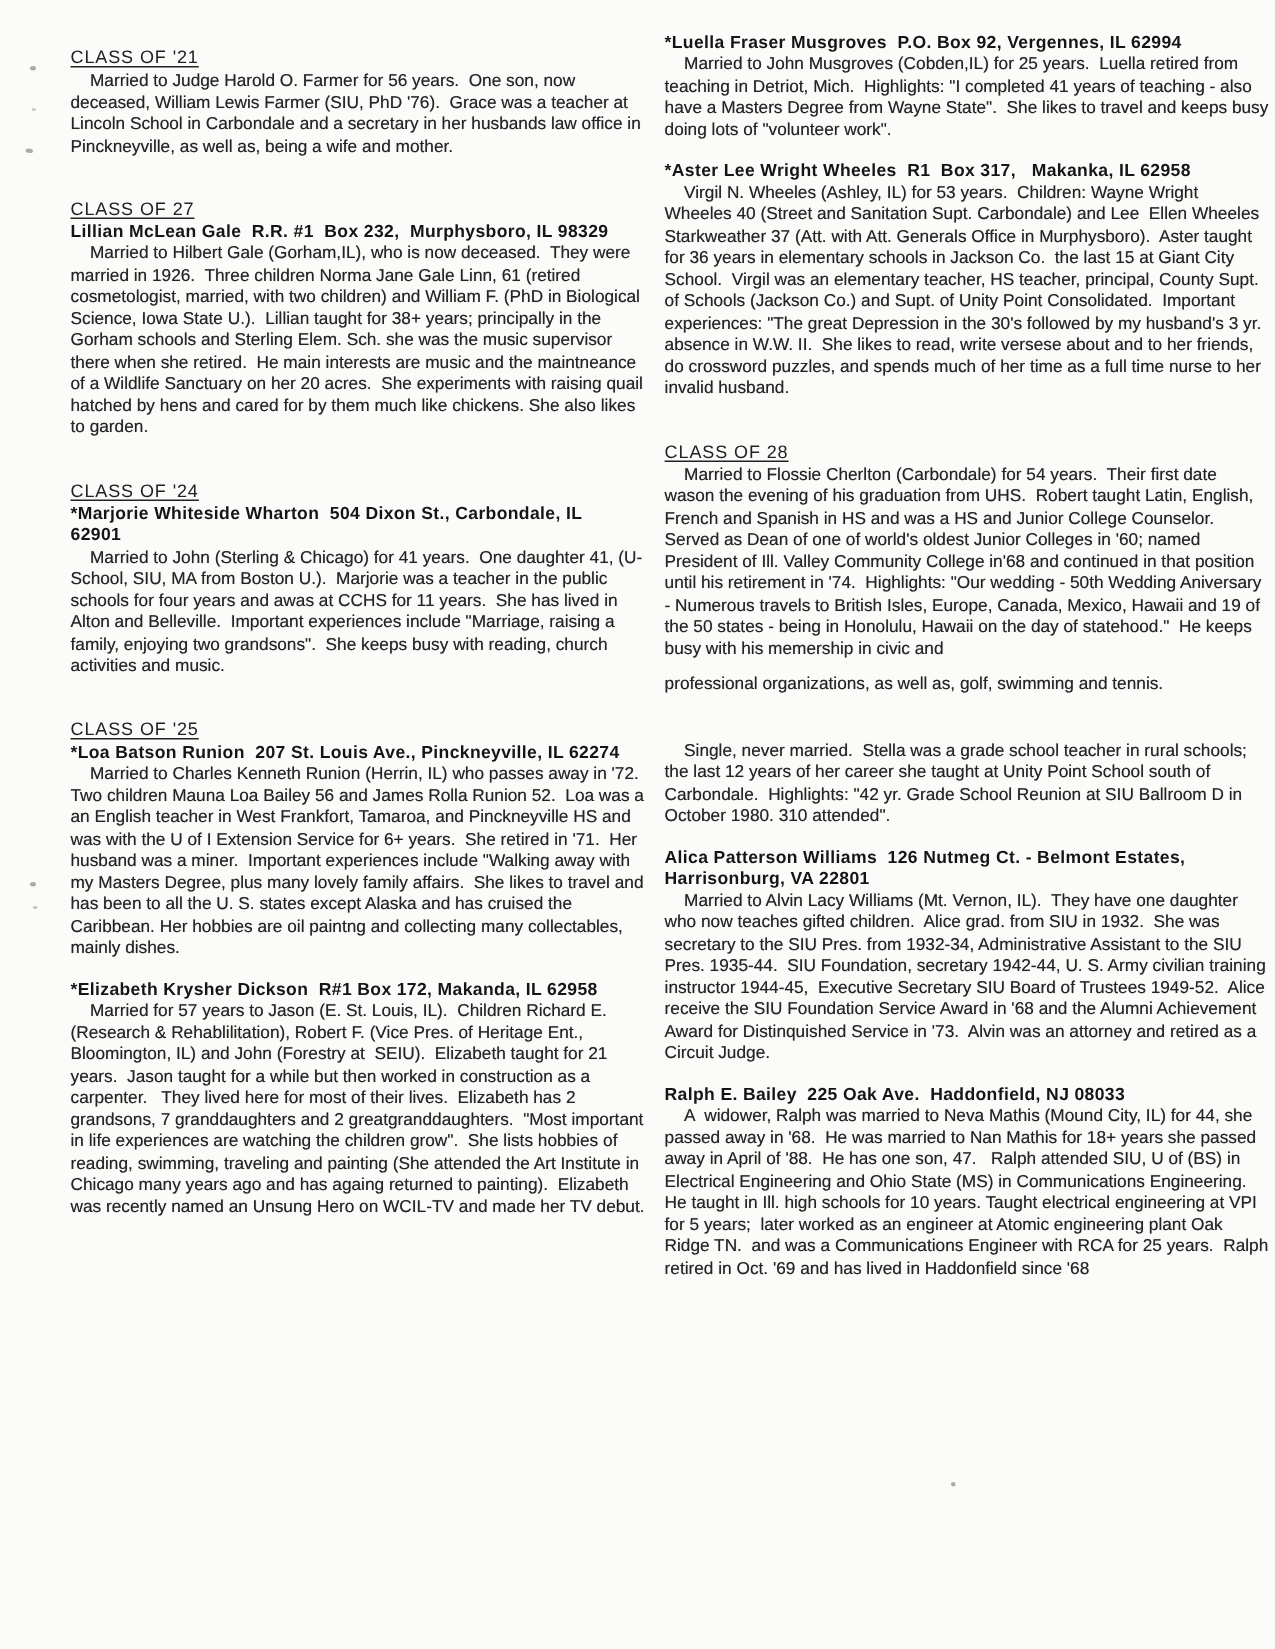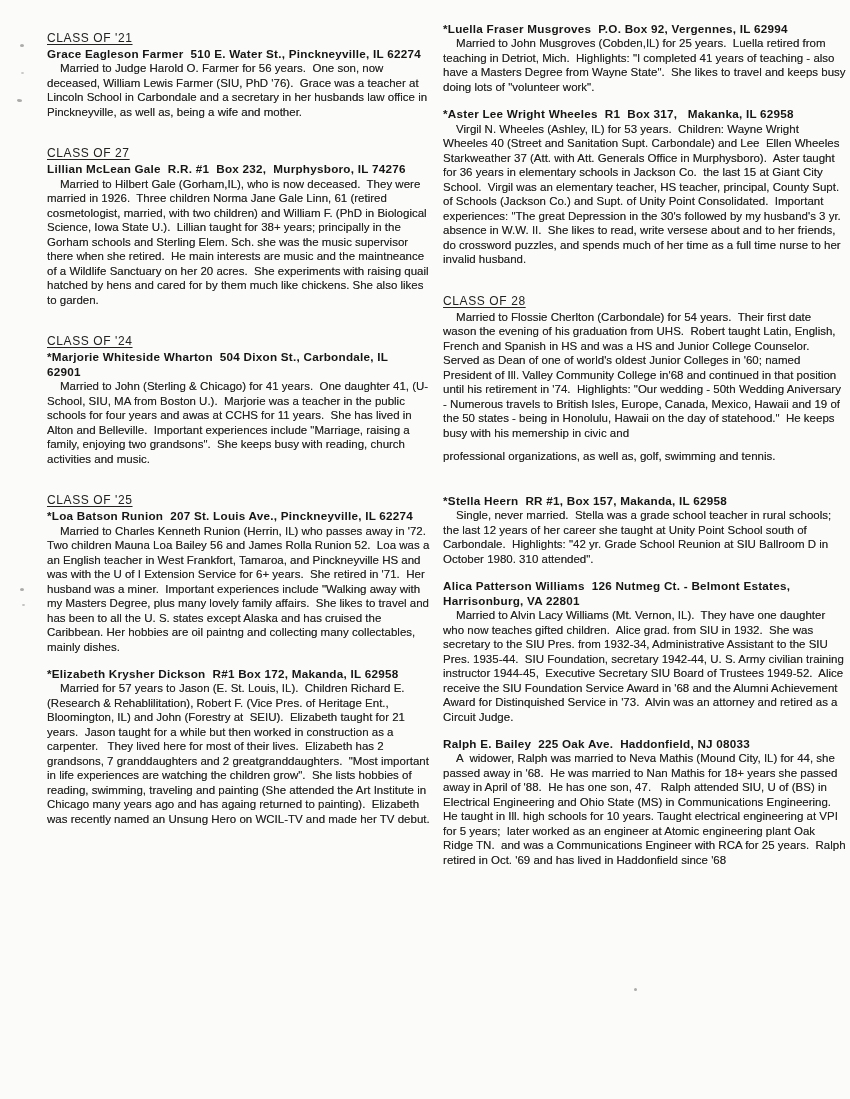--- a/index.html
+++ b/index.html
@@ -81,29 +81,28 @@
 </head>
 <body>
 
 <div class="page">
 
   <div class="col col-left">
 
     <div class="section">
       <h2 class="class-heading">CLASS OF '21</h2>
       <div class="entry">
-        <p class="entry-title">Grace Eagleson Farmer  510 E. Water St., Pinckneyville, IL 62274</p>
         <p class="entry-body">Married to Judge Harold O. Farmer for 56 years.  One son, now deceased, William Lewis Farmer (SIU, PhD '76).  Grace was a teacher at Lincoln School in Carbondale and a secretary in her husbands law office in Pinckneyville, as well as, being a wife and mother.</p>
       </div>
     </div>
 
     <div class="section">
       <h2 class="class-heading">CLASS OF 27</h2>
       <div class="entry">
-        <p class="entry-title">Lillian McLean Gale  R.R. #1  Box 232,  Murphysboro, IL 74276</p>
+        <p class="entry-title">Lillian McLean Gale  R.R. #1  Box 232,  Murphysboro, IL 98329</p>
         <p class="entry-body">Married to Hilbert Gale (Gorham,IL), who is now deceased.  They were married in 1926.  Three children Norma Jane Gale Linn, 61 (retired cosmetologist, married, with two children) and William F. (PhD in Biological Science, Iowa State U.).  Lillian taught for 38+ years; principally in the Gorham schools and Sterling Elem. Sch. she was the music supervisor there when she retired.  He main interests are music and the maintneance of a Wildlife Sanctuary on her 20 acres.  She experiments with raising quail hatched by hens and cared for by them much like chickens. She also likes to garden.</p>
       </div>
     </div>
 
     <div class="section">
       <h2 class="class-heading">CLASS OF '24</h2>
       <div class="entry">
         <p class="entry-title">*Marjorie Whiteside Wharton  504 Dixon St., Carbondale, IL</p>
         <p class="entry-title">62901</p>
         <p class="entry-body">Married to John (Sterling &amp; Chicago) for 41 years.  One daughter 41, (U-School, SIU, MA from Boston U.).  Marjorie was a teacher in the public schools for four years and awas at CCHS for 11 years.  She has lived in Alton and Belleville.  Important experiences include "Marriage, raising a family, enjoying two grandsons".  She keeps busy with reading, church activities and music.</p>
@@ -138,21 +137,20 @@
     </div>
 
     <div class="section">
       <h2 class="class-heading">CLASS OF 28</h2>
       <div class="entry">
         <p class="entry-body">Married to Flossie Cherlton (Carbondale) for 54 years.  Their first date wason the evening of his graduation from UHS.  Robert taught Latin, English, French and Spanish in HS and was a HS and Junior College Counselor.  Served as Dean of one of world's oldest Junior Colleges in '60; named President of Ill. Valley Community College in'68 and continued in that position until his retirement in '74.  Highlights: "Our wedding - 50th Wedding Aniversary - Numerous travels to British Isles, Europe, Canada, Mexico, Hawaii and 19 of the 50 states - being in Honolulu, Hawaii on the day of statehood."  He keeps busy with his memership in civic and</p>
         <p class="entry-body cont">professional organizations, as well as, golf, swimming and tennis.</p>
       </div>
 
       <div class="entry gap-lg">
-        <p class="entry-title">*Stella Heern  RR #1, Box 157, Makanda, IL 62958</p>
         <p class="entry-body">Single, never married.  Stella was a grade school teacher in rural schools; the last 12 years of her career she taught at Unity Point School south of Carbondale.  Highlights: "42 yr. Grade School Reunion at SIU Ballroom D in October 1980. 310 attended".</p>
       </div>
 
       <div class="entry gap-md">
         <p class="entry-title">Alica Patterson Williams  126 Nutmeg Ct. - Belmont Estates,</p>
         <p class="entry-title">Harrisonburg, VA 22801</p>
         <p class="entry-body">Married to Alvin Lacy Williams (Mt. Vernon, IL).  They have one daughter who now teaches gifted children.  Alice grad. from SIU in 1932.  She was secretary to the SIU Pres. from 1932-34, Administrative Assistant to the SIU Pres. 1935-44.  SIU Foundation, secretary 1942-44, U. S. Army civilian training instructor 1944-45,  Executive Secretary SIU Board of Trustees 1949-52.  Alice receive the SIU Foundation Service Award in '68 and the Alumni Achievement Award for Distinquished Service in '73.  Alvin was an attorney and retired as a Circuit Judge.</p>
       </div>
 
       <div class="entry gap-md">

